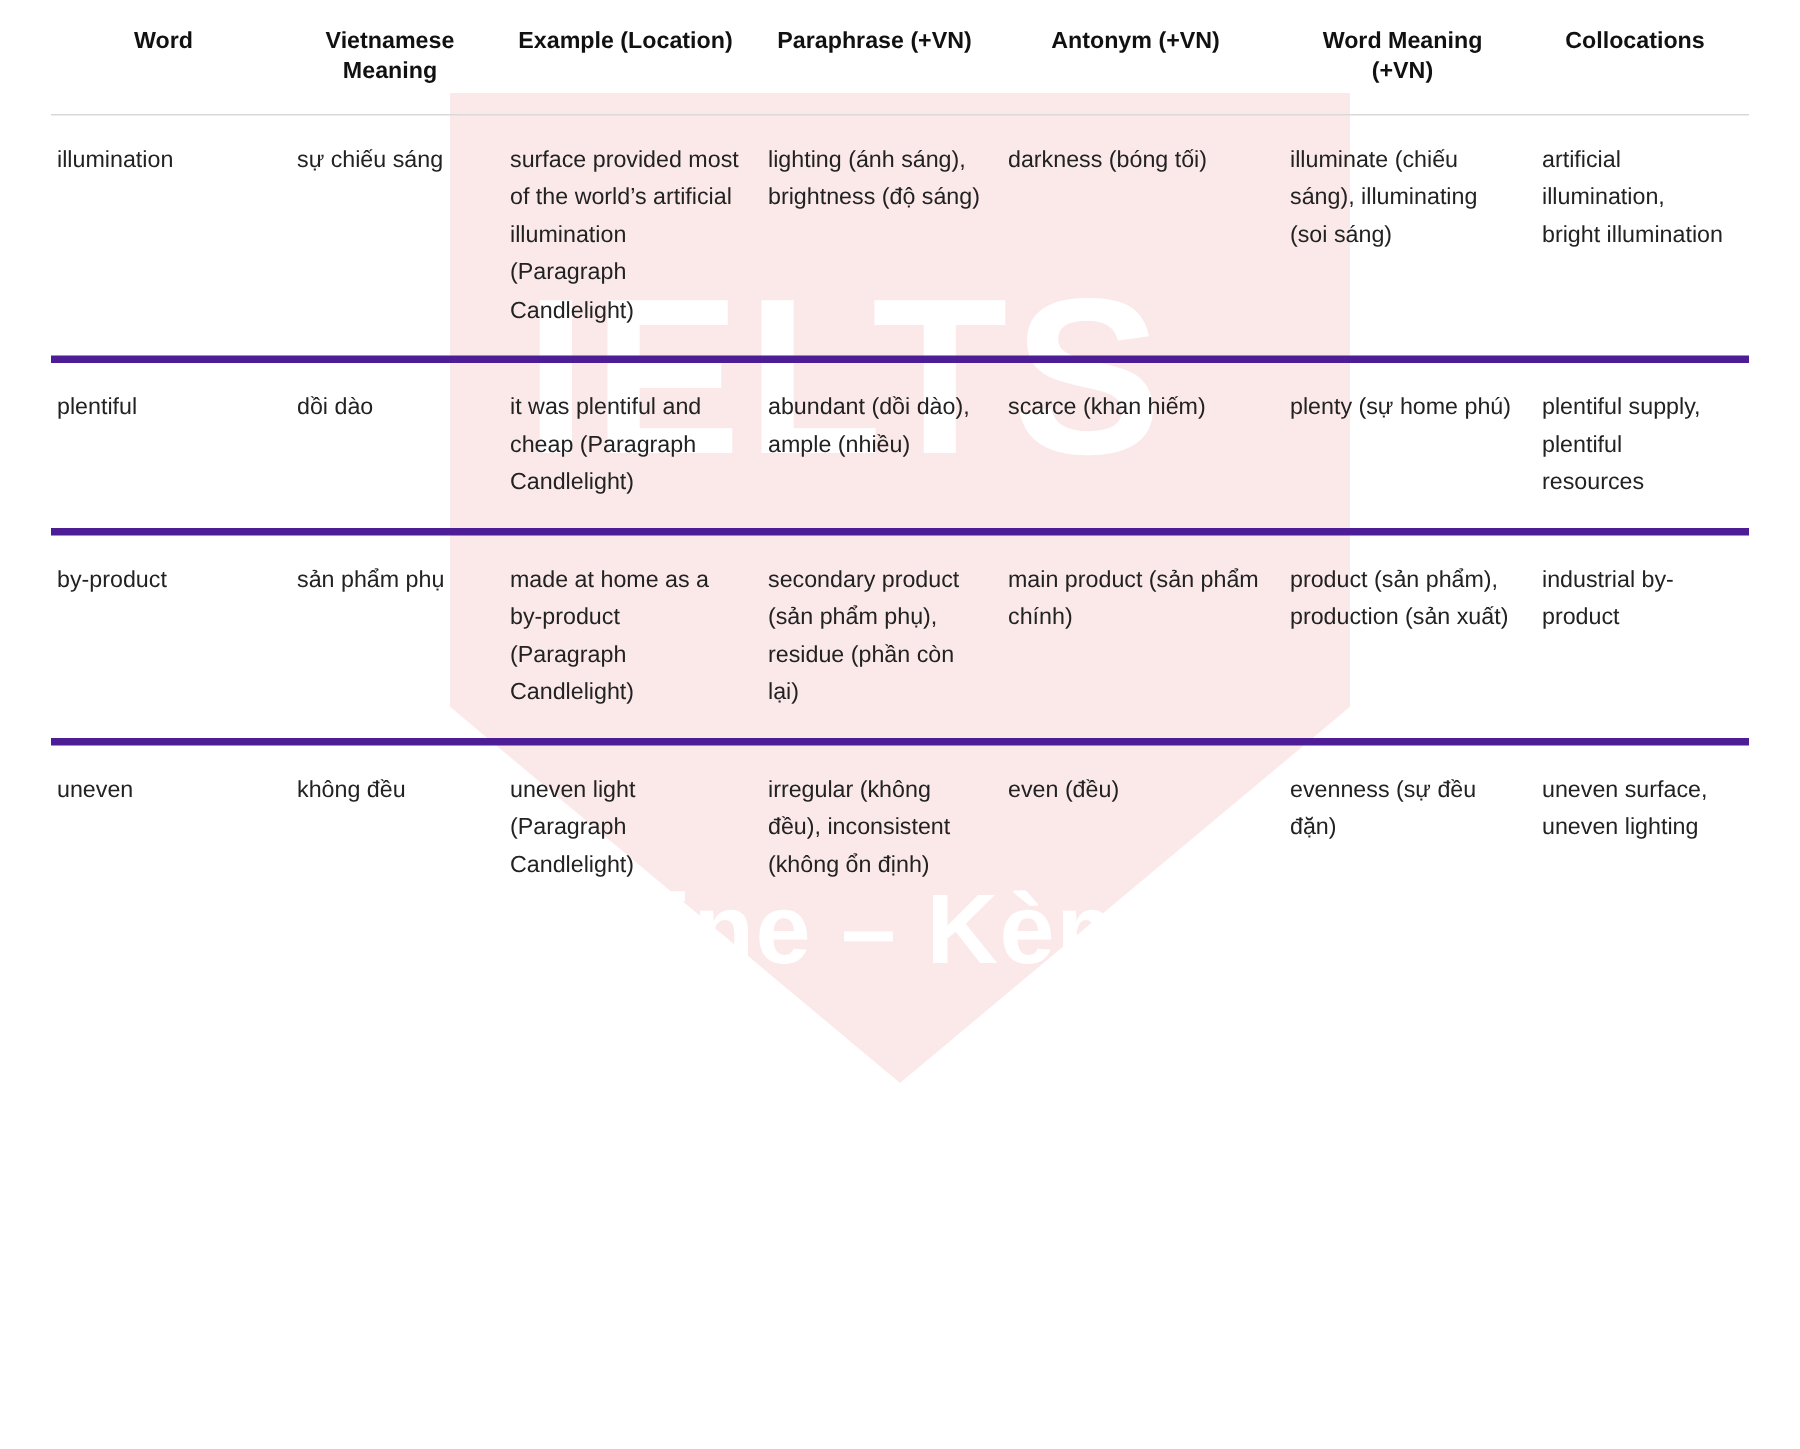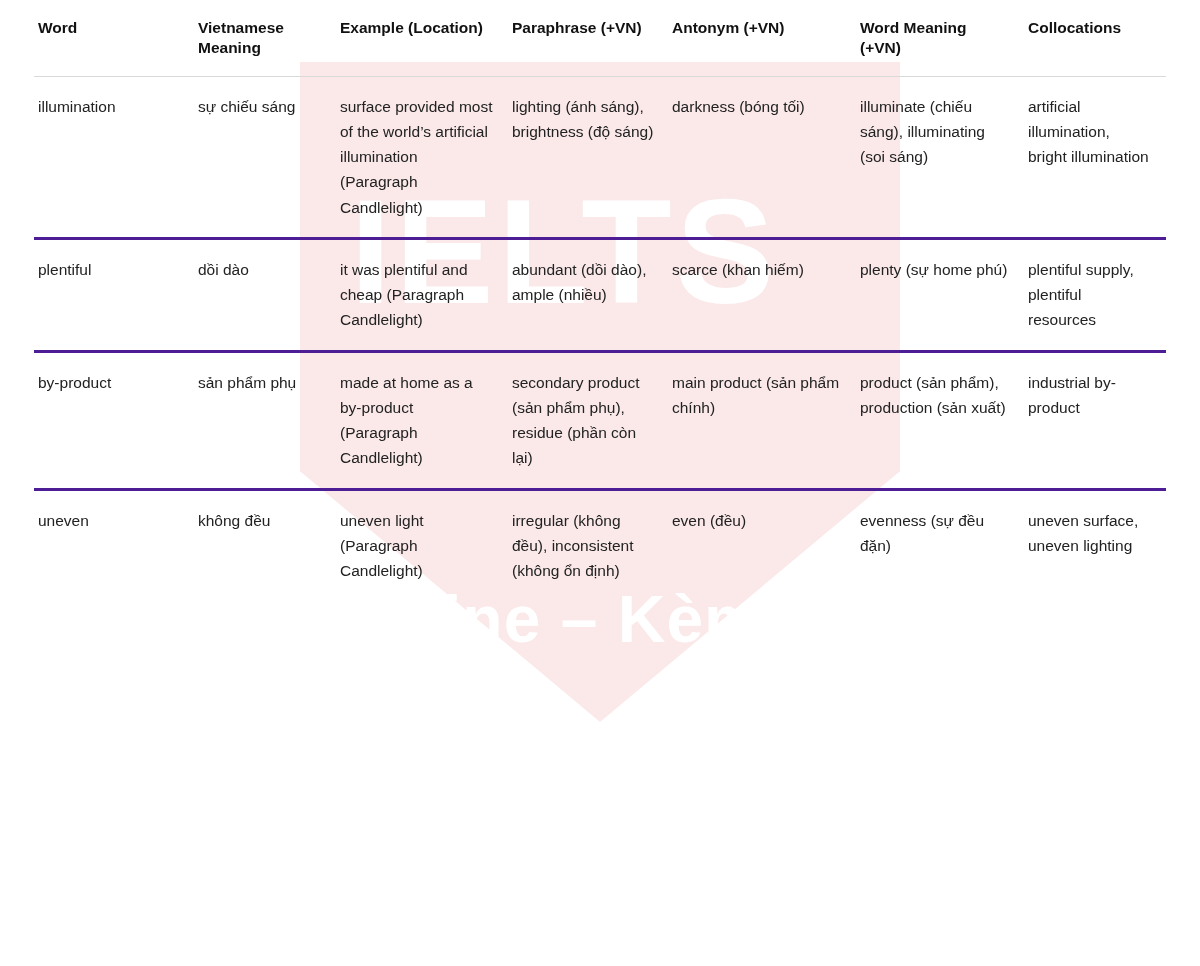--- a/index.html
+++ b/index.html
@@ -69,37 +69,37 @@
     z-index: 1;
     padding: 10px 34px 0 34px;
     box-sizing: border-box;
   }
   table.vocab {
     border-collapse: collapse;
     width: 1132px;
     table-layout: fixed;
   }
   table.vocab th {
-    text-align: left;
+    text-align: center;
     vertical-align: top;
     font-size: 15.5px;
     font-weight: 700;
     color: #111111;
     padding: 8px 14px 18px 4px;
     line-height: 1.28;
     border-bottom: 1.6px solid #d9d9d9;
   }
   table.vocab td {
     vertical-align: top;
     font-size: 15.5px;
     font-weight: 400;
     color: #222222;
     padding: 17px 14px 17px 4px;
     line-height: 1.63;
-    border-bottom: 3px solid #4c1d95;
+    border-bottom: 5px solid #4c1d95;
   }
   table.vocab tr:last-child td {
     border-bottom: none;
     margin-top: 40px;
   }
   col.c0 { width: 160px; }
   col.c1 { width: 142px; }
   col.c2 { width: 172px; }
   col.c3 { width: 160px; }
   col.c4 { width: 188px; }

